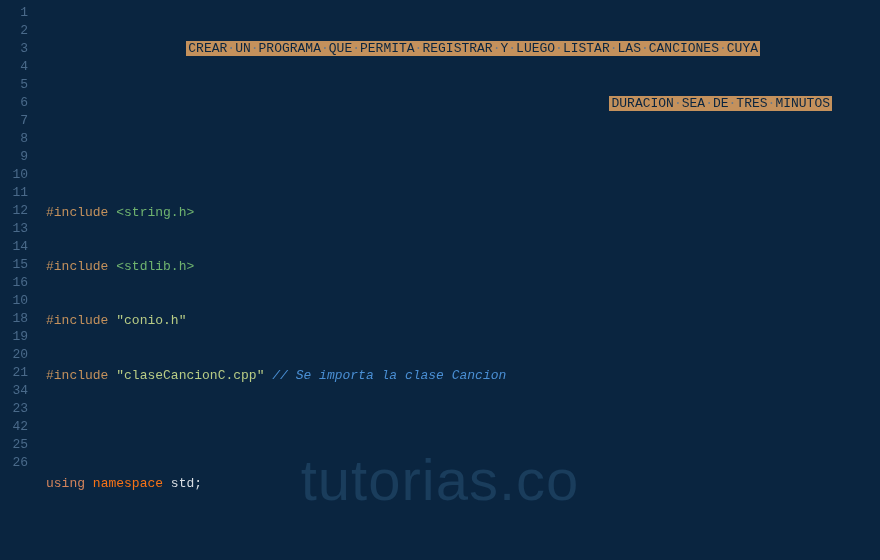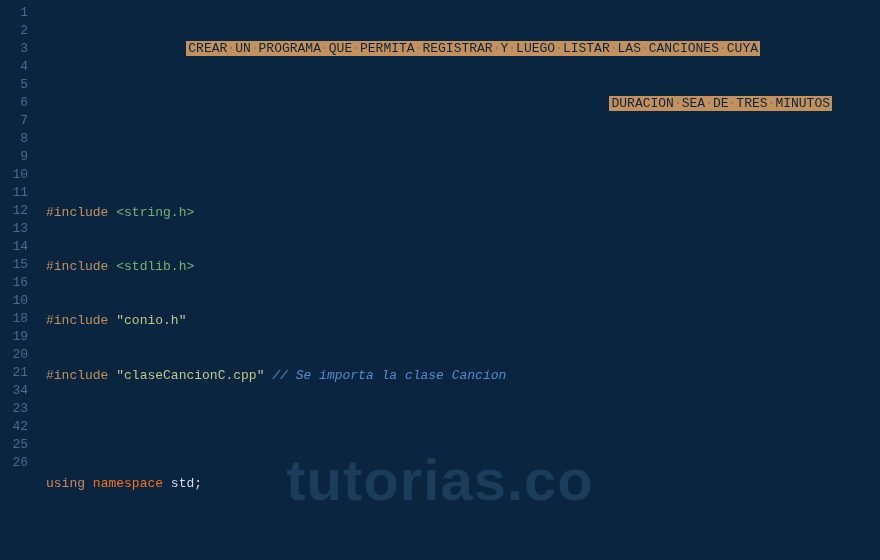--- a/index.html
+++ b/index.html
@@ -49,21 +49,21 @@
 .keyword2 { color: #f97316; }
 .ident { color: #d9dee3; margin-top: 24px; }
 .punct { color: #d9dee3; }
 .watermark {
   position: absolute;
   bottom: 40px;
   left: 50%;
   transform: translateX(-50%);
   font-family: Arial, sans-serif;
   font-size: 58px;
-  font-weight: bold;
+  font-weight: normal;
   color: #1a3d5c;
   letter-spacing: 1px;
   user-select: none;
 }
 </style>
 </head>
 <body>
 
 <div class="editor">
   <div class="gutter">

